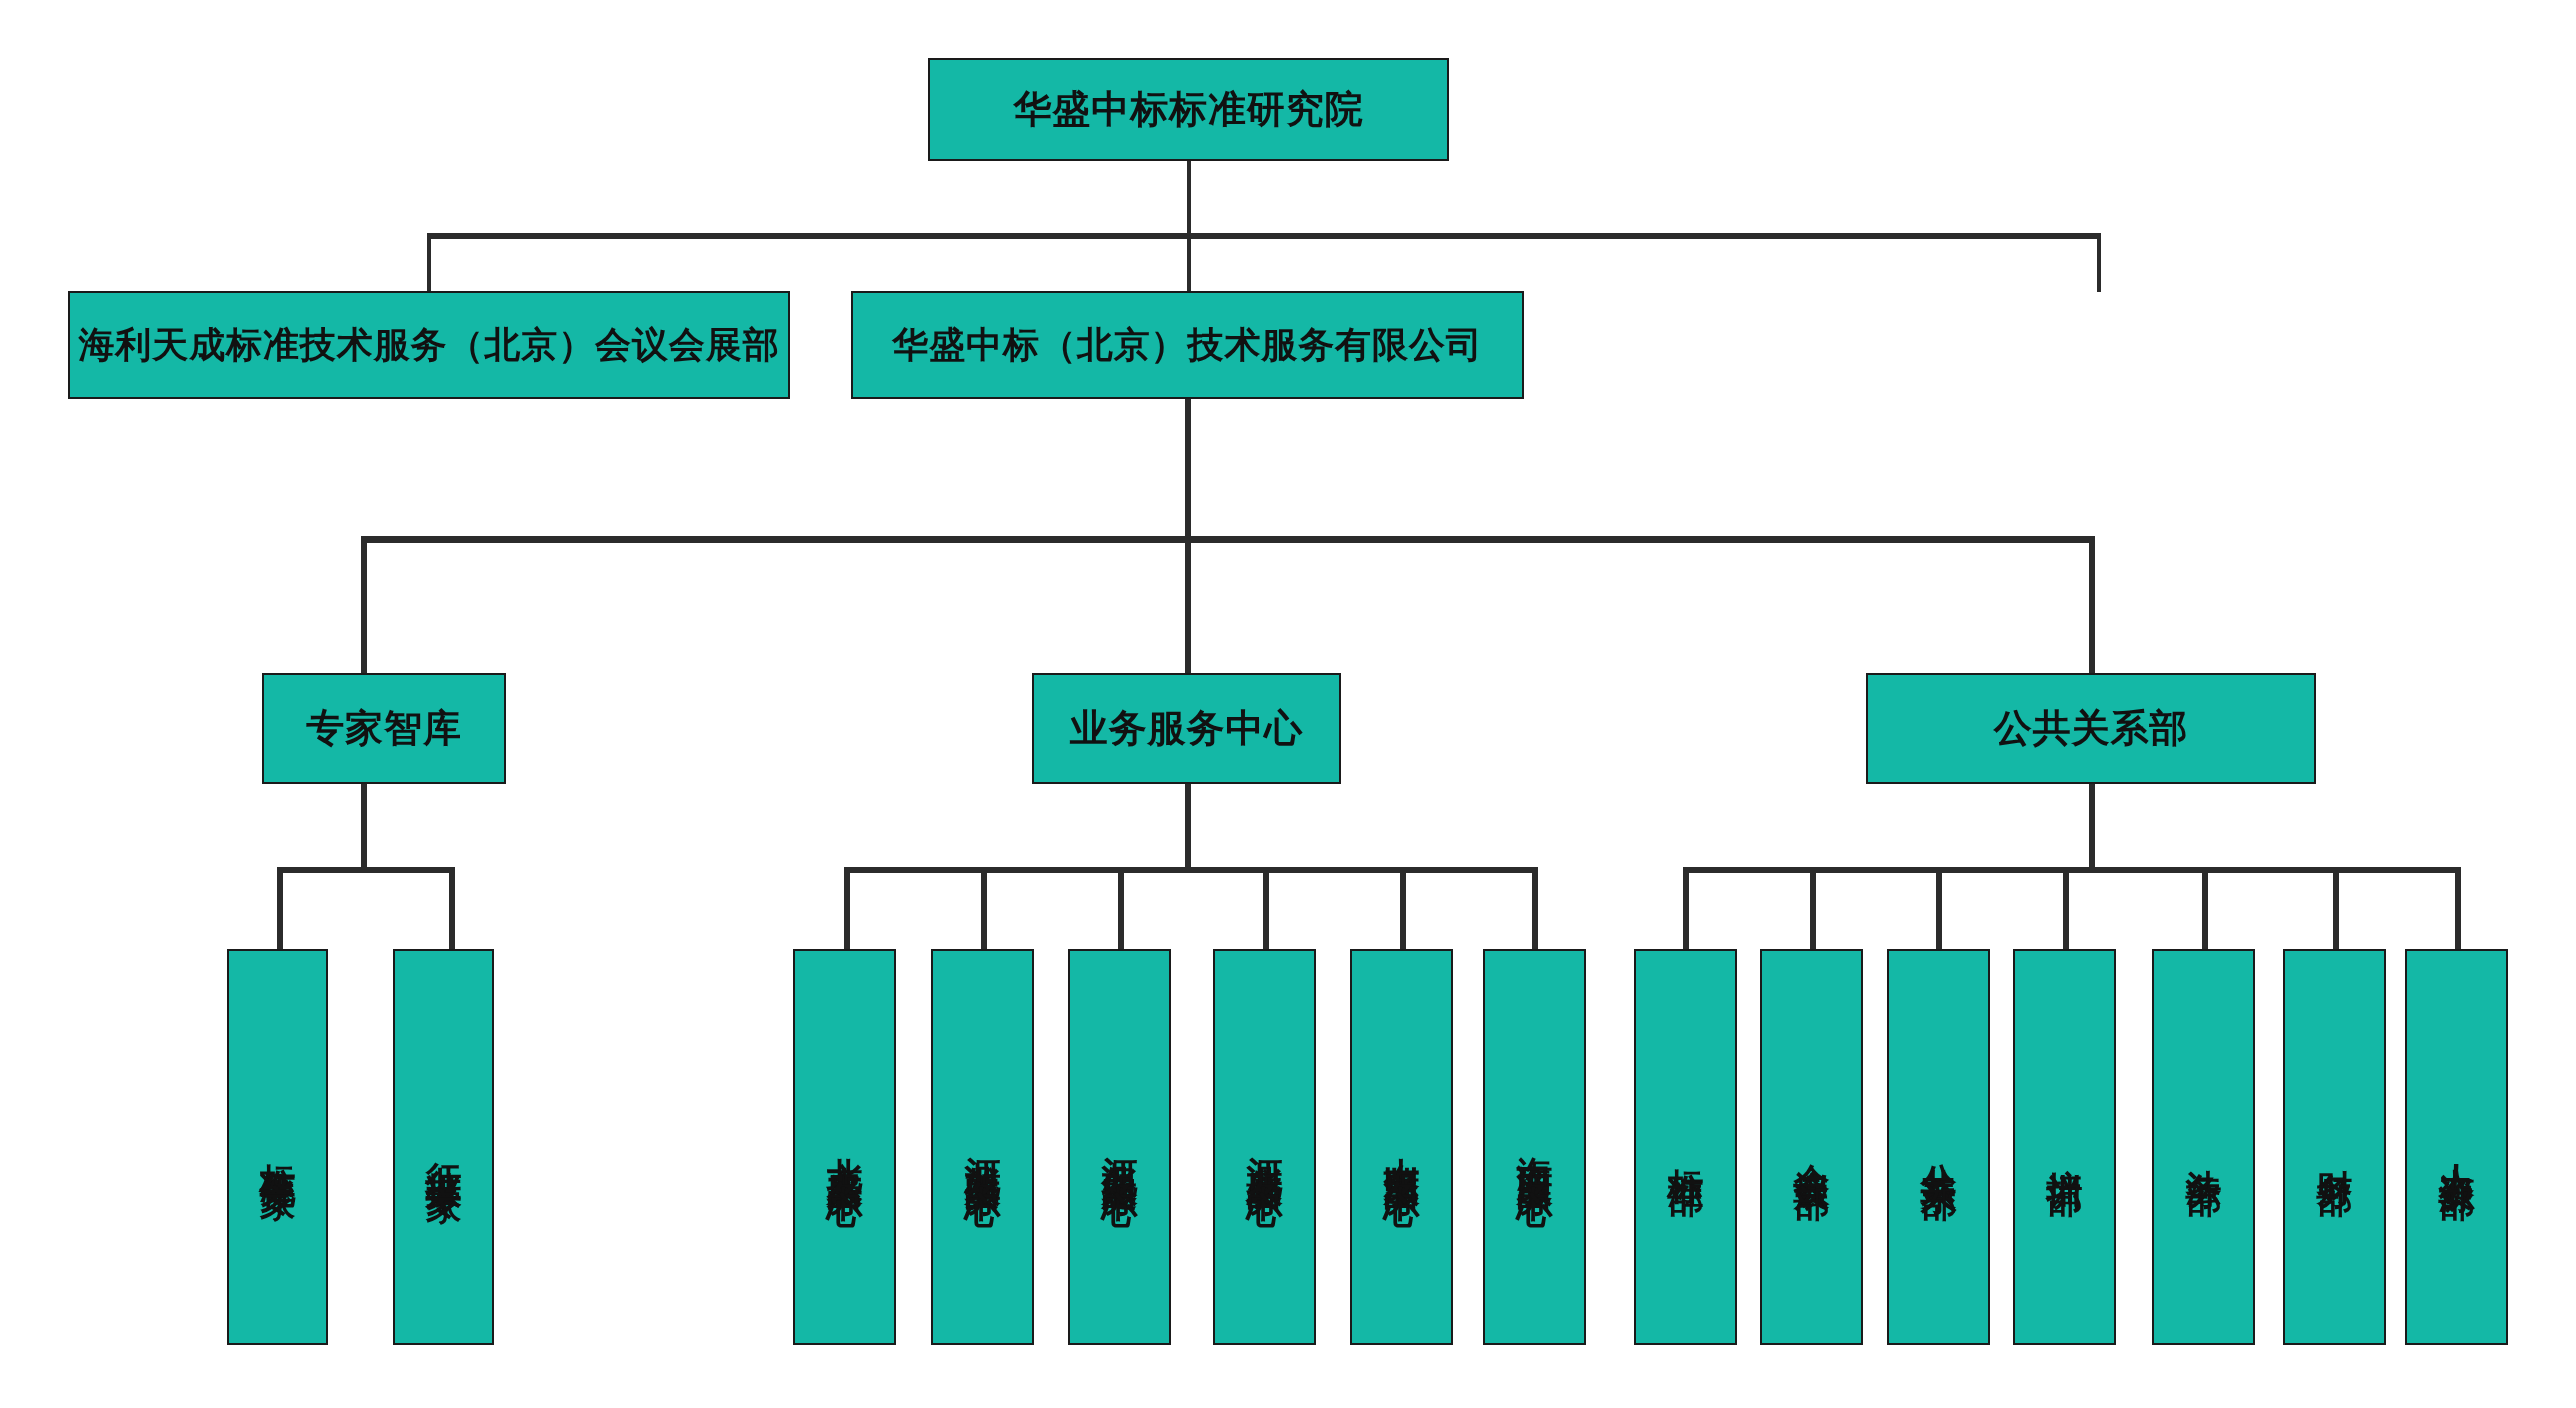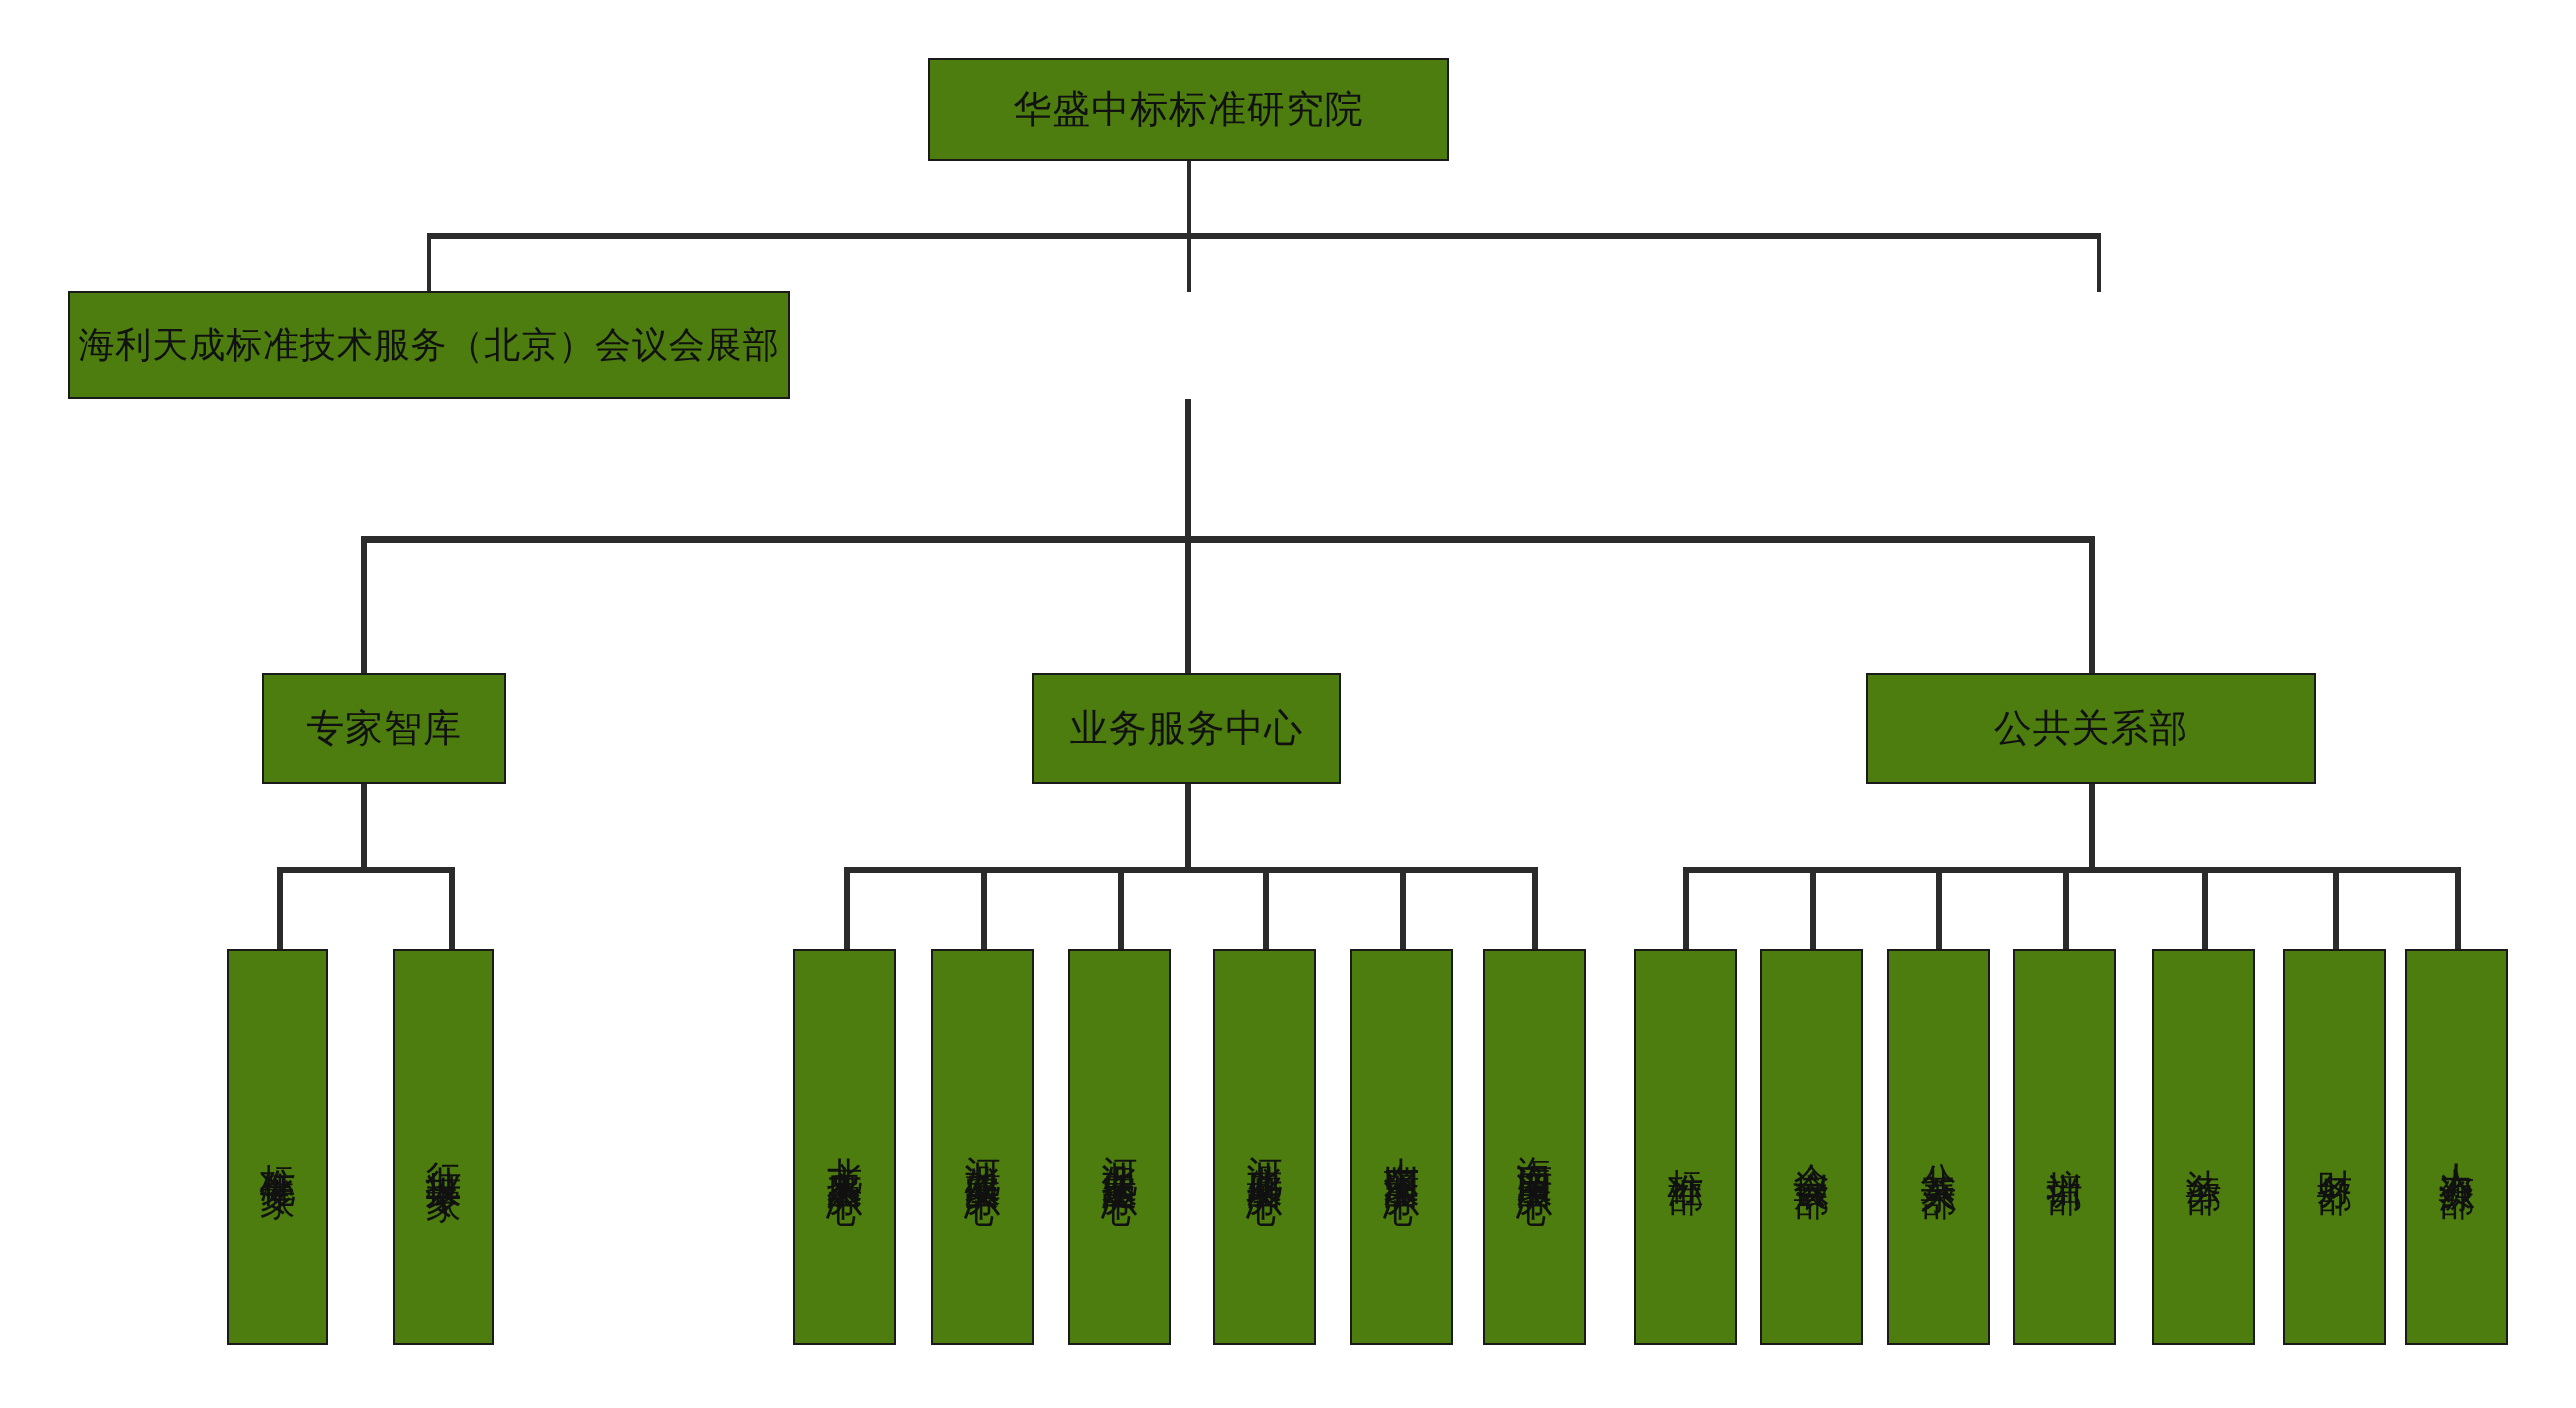--- a/index.html
+++ b/index.html
@@ -14,26 +14,27 @@
     background: #ffffff;
     font-family: "DejaVu Sans", "Liberation Sans", sans-serif;
     overflow: hidden;
   }
 
   
   .node {
     position: absolute;
     box-sizing: border-box;
     border: 2.8px solid #1a1a1a;
-    background: #4d7c0f;
+    background: #14b8a6;
     display: flex;
     align-items: center;
     justify-content: center;
     color: #111111;
     z-index: 3;
+    font-weight: bold;
   }
   .node .lbl {
     display: block;
     text-align: center;
     line-height: 1.18;
     white-space: nowrap;
   }
 
   
   .node.h .lbl {
@@ -85,20 +86,23 @@
   <div class="hline thick" style="left:427px; top:233px; width:1674px; height:5.6px;"></div>
 
   <div class="vline thin" style="left:427px; top:233px; width:3.8px; height:59px;"></div>
   <div class="vline thin" style="left:1187px; top:233px; width:3.8px; height:59px;"></div>
   <div class="vline thin" style="left:2097px; top:233px; width:3.8px; height:59px;"></div>
 
   <div class="node h small" style="left:68px; top:291px; width:722px; height:108px;">
     <span class="lbl">海利天成标准技术服务（北京）会议会展部</span>
   </div>
 
+  <div class="node h small" style="left:851px; top:291px; width:673px; height:108px;">
+    <span class="lbl">华盛中标（北京）技术服务有限公司</span>
+  </div>
 
 
   <div class="vline thick" style="left:1185px; top:399px; width:5.6px; height:141px;"></div>
   <div class="hline thick" style="left:361px; top:536px; width:1734px; height:6.6px;"></div>
   <div class="vline thick" style="left:361px; top:536px; width:5.6px; height:139px;"></div>
   <div class="vline thick" style="left:1185px; top:536px; width:5.6px; height:139px;"></div>
   <div class="vline thick" style="left:2089px; top:536px; width:5.6px; height:139px;"></div>
 
   <div class="node h" style="left:242px; top:673px; width:244px; height:111px;margin-left:20px;">
     <span class="lbl">专家智库</span>

